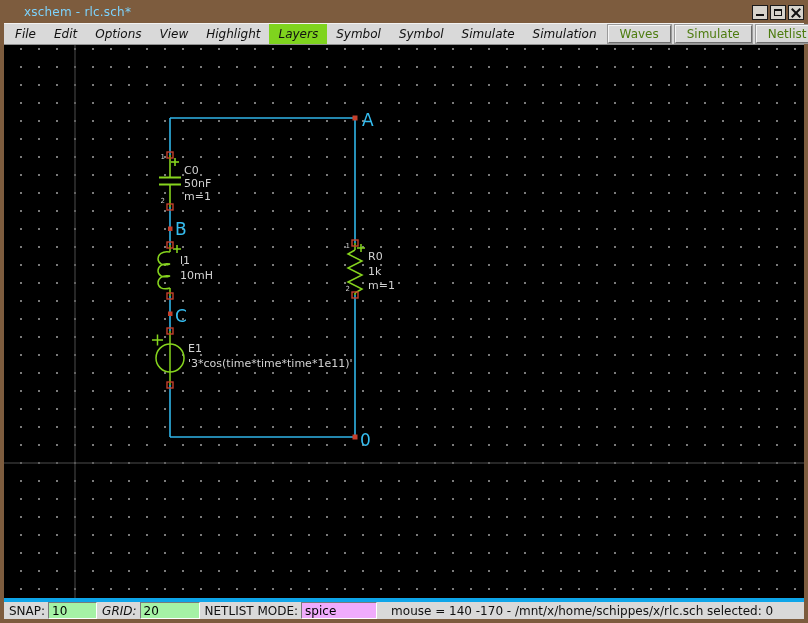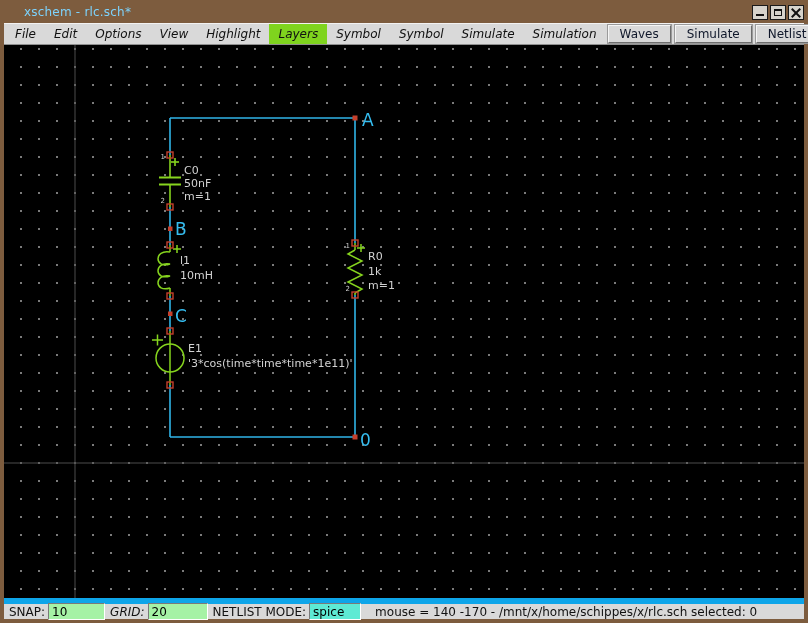--- a/index.html
+++ b/index.html
@@ -48,21 +48,21 @@
     font-size:12px; color:#111;
   }
   .menu-items { display:flex; align-items:stretch; padding-left:2px; }
   .menu-item {
     display:flex; align-items:center; padding:0 9px; cursor:default; white-space:nowrap;font-style:italic;
   }
   .menu-item.active { background:#7fd41e; }
   .menu-spacer { flex:1; }
   .tk-btn {
     font-family:"DejaVu Sans", sans-serif;
-    font-size:12px; color:#0f172a; background:#d9d9d9;
+    font-size:12px; color:#4d7c0f; background:#d9d9d9;
     border-top:1px solid #f5f5f5; border-left:1px solid #f5f5f5;
     border-right:1px solid #6e6e6e; border-bottom:1px solid #6e6e6e;
     outline:1px solid #9a9a9a; outline-offset:-0px;
     margin:1px 2px; padding:0 11px; cursor:default;
   }
 
   
   .canvas {
     position:absolute; left:4px; top:45px; width:800px; height:553px;
     background-color:#000;
@@ -75,34 +75,34 @@
 
   svg text { font-family:"DejaVu Sans", sans-serif; }
   .sym-text { fill:#d2d2d2; font-size:11px; }
   .pin-num  { fill:#cfcfcf; font-size:7px; }
   .node-lab { fill:#35bdf0; font-size:17px; }
 
   
   .statusbar {
     position:absolute; left:4px; top:598px; width:800px; height:21px;
     background:#d9d9d9;
-    border-top:6px solid #0ea5e9;
+    border-top:4px solid #0ea5e9;
     display:flex; align-items:center;
     font-size:12px; color:#111; white-space:nowrap;
   }
   .statusbar label { margin-left:5px; }
   .entry {
     font-family:"DejaVu Sans", sans-serif;
     height:17px; font-size:12px; padding:0 3px;
     border-top:1px solid #7a7a7a; border-left:1px solid #7a7a7a;
     border-right:1px solid #ffffff; border-bottom:1px solid #ffffff;
   }
-  .entry.green { background:#a5f2a5; width:57px; margin-left:3px; }
+  .entry.green { background:#a5f2a5; width:49px; margin-left:3px; }
   .entry.green.grid-w { width:60px; }
-  .entry.plain { background:#5eead4; width:52px; margin-left:3px; }
+  .entry.plain { background:#f0abfc; width:76px; margin-left:3px; }
   .gap1 { margin-left:37px;font-style:italic; }
   .gap2 { margin-left:37px; }
   .info-text { margin-left:14px; }
 </style>
 </head>
 <body>
 
 <div class="window">
 
   <div class="titlebar">

